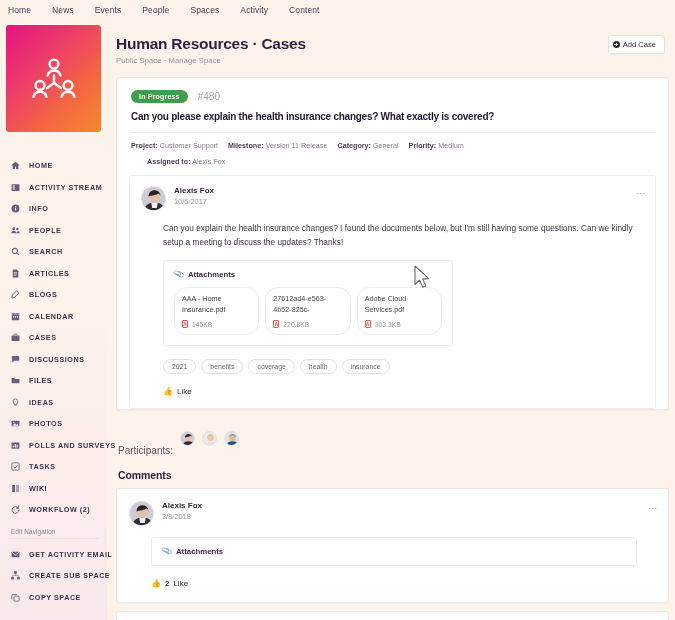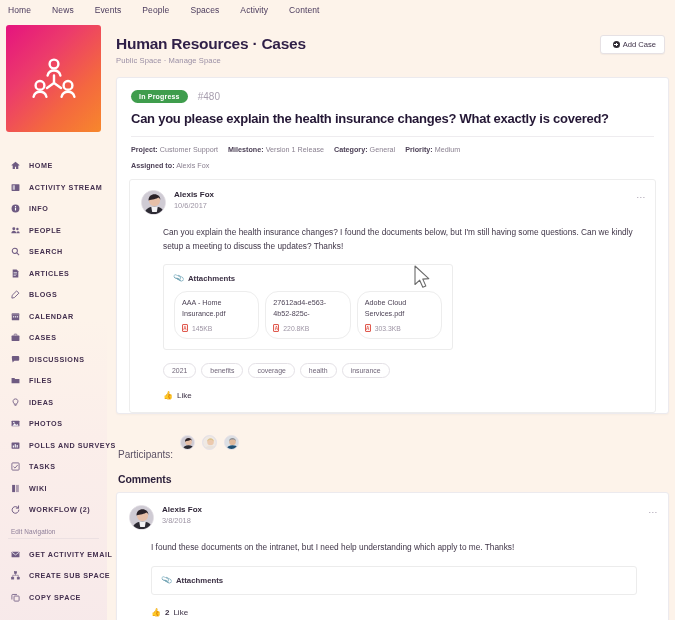--- a/index.html
+++ b/index.html
@@ -113,21 +113,21 @@
     font-size: 7.6px;
     color: #9a8fa5;
     letter-spacing: .1px;
   }
   .add-btn {
     background: #ffffff;
     border: 1px solid #e6e1e4;
     border-radius: 3px;
     font-size: 7.6px;
     color: #3d3047;
-    padding: 4px 8px 4px 12px;
+    padding: 4px 8px 4px 4px;
     display: flex;
     align-items: center;
     gap: 3px;
     cursor: pointer;
     font-weight: 500;
     box-shadow: 0 1px 1px rgba(0,0,0,.04);
     white-space: nowrap;
   }
   .add-btn .plus {
     width: 7px; height: 7px; border-radius: 50%;
@@ -155,35 +155,35 @@
     color: #fff;
     font-size: 7px;
     font-weight: 700;
     padding: 3px 8px;
     border-radius: 9px;
     letter-spacing: .2px;
   }
   .case-num { font-size: 10px; color: #a79eae; }
   .case-title {
     margin-top: 8px;
-    font-size: 13px;
+    font-size: 10px;
     font-weight: 700;
     color: #241735;
     letter-spacing: -.25px;
   }
   .meta-hr { height:1px; background:#eeecef; margin: 10px 0 8px 0; }
   .meta-row {
     font-size: 7.2px;
     color: #8a8090;
     display: flex;
     gap: 10px;
     flex-wrap: wrap;
   }
   .meta-row b { color: #4d4157; font-weight: 700; }
-  .meta-row2 { margin-top: 7px; }
+  .meta-row2 { margin-top: 7px; margin-left: 16px; }
 
   
   .post {
     margin: 0 12px 0 12px;
     border: 1px solid #ededed;
     border-top: 1px solid #ededed;
     border-radius: 3px;
     padding: 10px 11px 12px 11px;
     background: #fff;
   }
@@ -566,21 +566,21 @@
 
         <div class="case-head">
           <div class="badge-row">
             <span class="status-badge">In Progress</span>
             <span class="case-num">#480</span>
           </div>
           <div class="case-title">Can you please explain the health insurance changes? What exactly is covered?</div>
           <div class="meta-hr"></div>
           <div class="meta-row">
             <span><b>Project:</b> <span>Customer Support</span></span>
-            <span><b>Milestone:</b> <span>Version 1 Release</span></span>
+            <span><b>Milestone:</b> <span>Version 11 Release</span></span>
             <span><b>Category:</b> <span>General</span></span>
             <span><b>Priority:</b> <span>Medium</span></span>
           </div>
           <div class="meta-row meta-row2">
             <span><b>Assigned to:</b> <span>Alexis Fox</span></span>
           </div>
         </div>
 
         <div class="post">
           <div class="post-top">
@@ -692,21 +692,20 @@
               <path d="M9.2 15.6h6.6l-1 5.4h-4.6z" fill="#f2f1f4"></path>
             </svg>
           </div>
           <div>
             <div class="author">Alexis Fox</div>
             <div class="date">3/8/2018</div>
           </div>
           <div class="kebab">⋮</div>
         </div>
 
-        <div class="post-text">I found these documents on the intranet, but I need help understanding which apply to me. Thanks!</div>
 
         <div class="attach-box empty">
           <div class="attach-title">
             <span class="clip">📎</span>
             <span>Attachments</span>
           </div>
         </div>
 
         <div class="like-row">
           <span class="thumb">👍</span>

